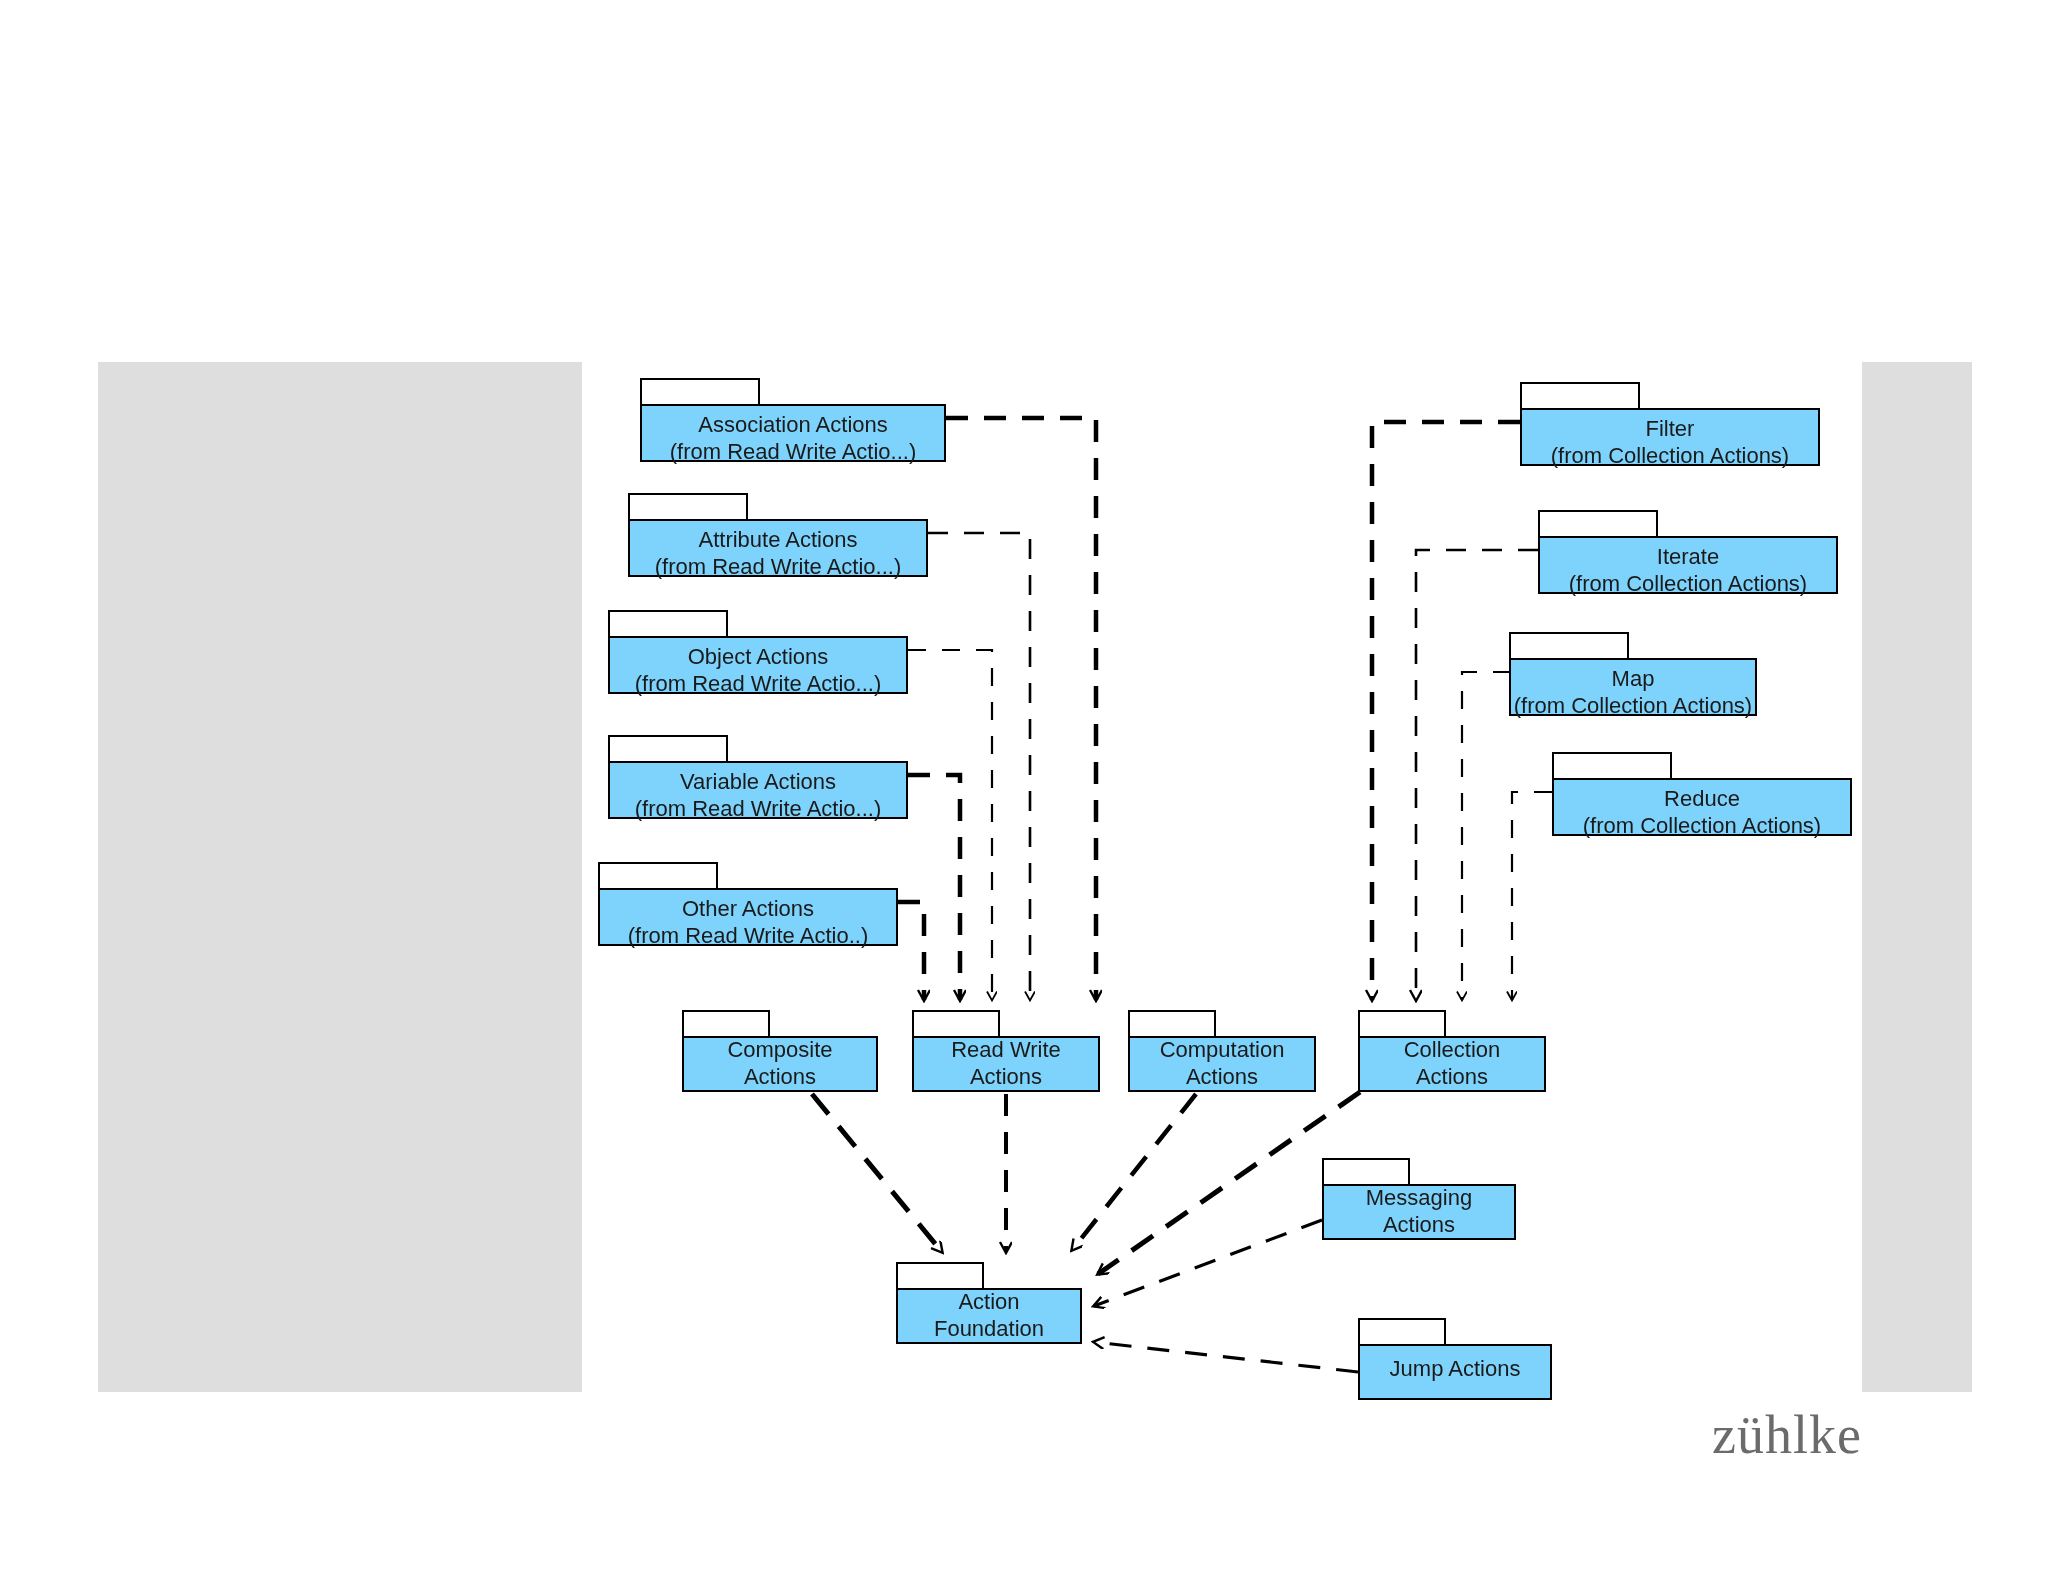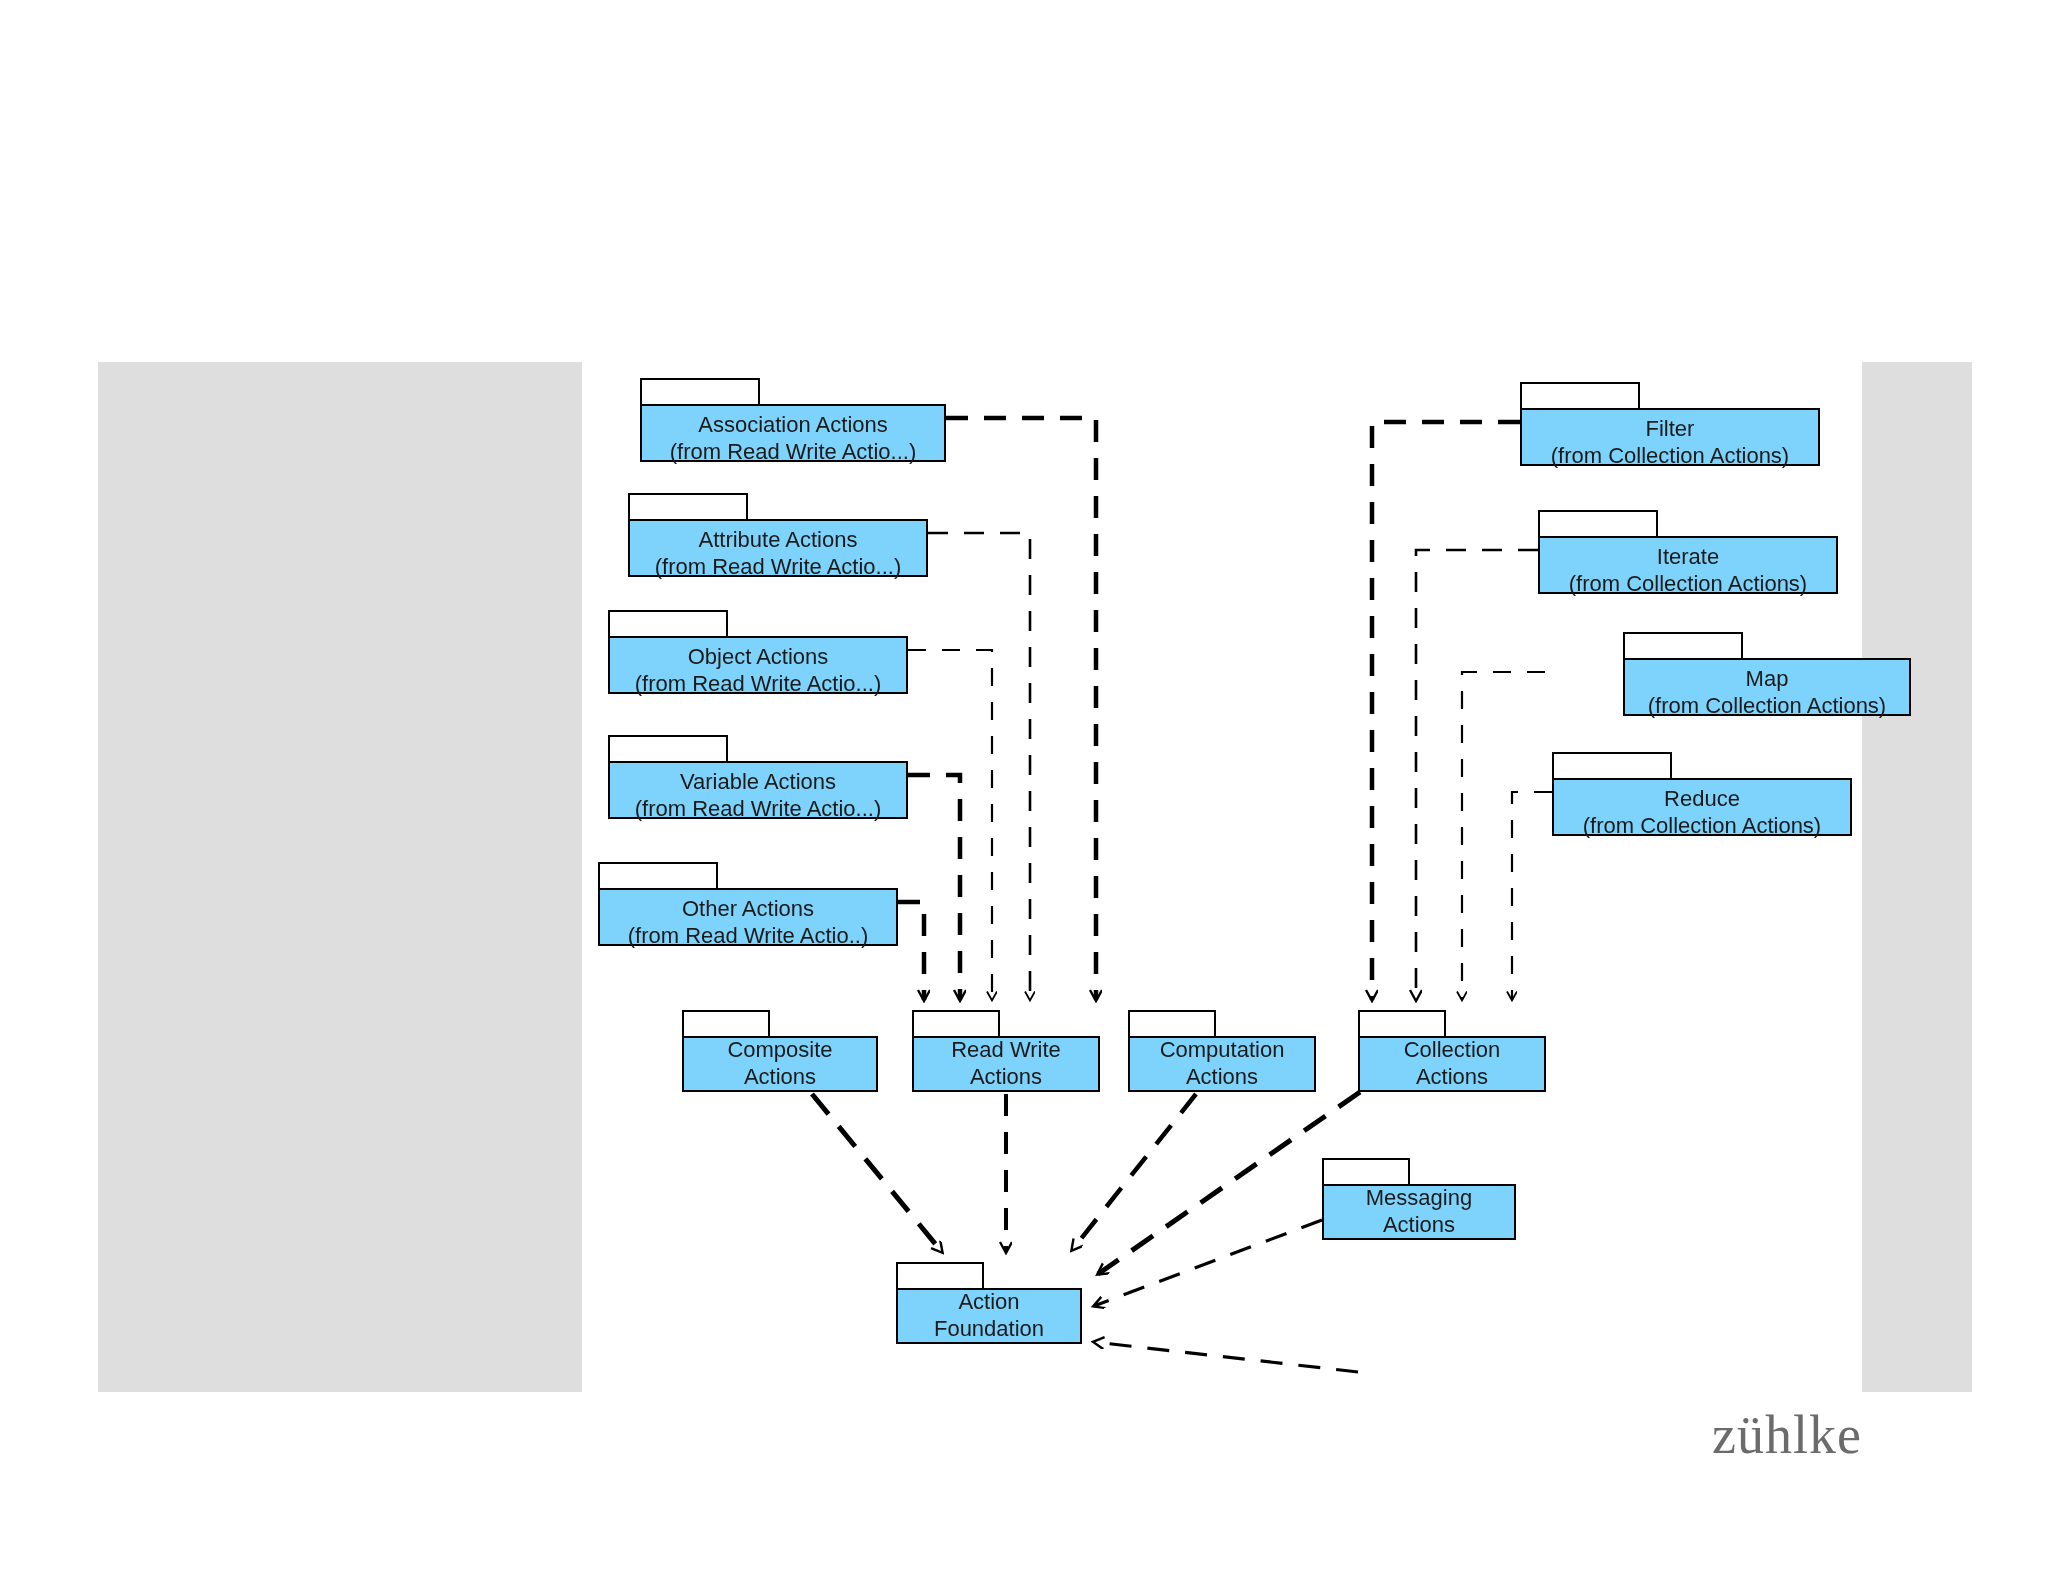--- a/index.html
+++ b/index.html
@@ -205,21 +205,21 @@
   </div>
 
   <div class="pkg wide" id="pkg-iterate" style="left:1538px; top:510px; width:300px; height:84px;">
     <div class="tab" style="width:120px;"></div>
     <div class="body">
       <div class="l1">Iterate</div>
       <div class="l2">(from Collection Actions)</div>
     </div>
   </div>
 
-  <div class="pkg wide" id="pkg-map" style="left:1623px; top:632px; width:288px; height:84px;">
+  <div class="pkg wide" id="pkg-map" style="left:1509px; top:632px; width:248px; height:84px;">
     <div class="tab" style="width:120px;"></div>
     <div class="body">
       <div class="l1">Map</div>
       <div class="l2">(from Collection Actions)</div>
     </div>
   </div>
 
   <div class="pkg wide" id="pkg-reduce" style="left:1552px; top:752px; width:300px; height:84px;">
     <div class="tab" style="width:120px;"></div>
     <div class="body">
@@ -261,20 +261,27 @@
   </div>
 
   <div class="pkg" id="pkg-messaging-actions" style="left:1322px; top:1158px; width:194px; height:82px;">
     <div class="tab" style="width:88px;"></div>
     <div class="body centered">
       <div class="l1">Messaging</div>
       <div class="l2">Actions</div>
     </div>
   </div>
 
+  <div class="pkg" id="pkg-jump-actions" style="left:1358px; top:1318px; width:194px; height:82px;">
+    <div class="tab" style="width:88px;"></div>
+    <div class="body" style="padding-top:10px;">
+      <div class="l1">Jump Actions</div>
+      <div class="l2"></div>
+    </div>
+  </div>
 
   <div class="pkg" id="pkg-action-foundation" style="left:896px; top:1262px; width:186px; height:82px;">
     <div class="tab" style="width:88px;"></div>
     <div class="body centered">
       <div class="l1">Action</div>
       <div class="l2">Foundation</div>
     </div>
   </div>
 
 

